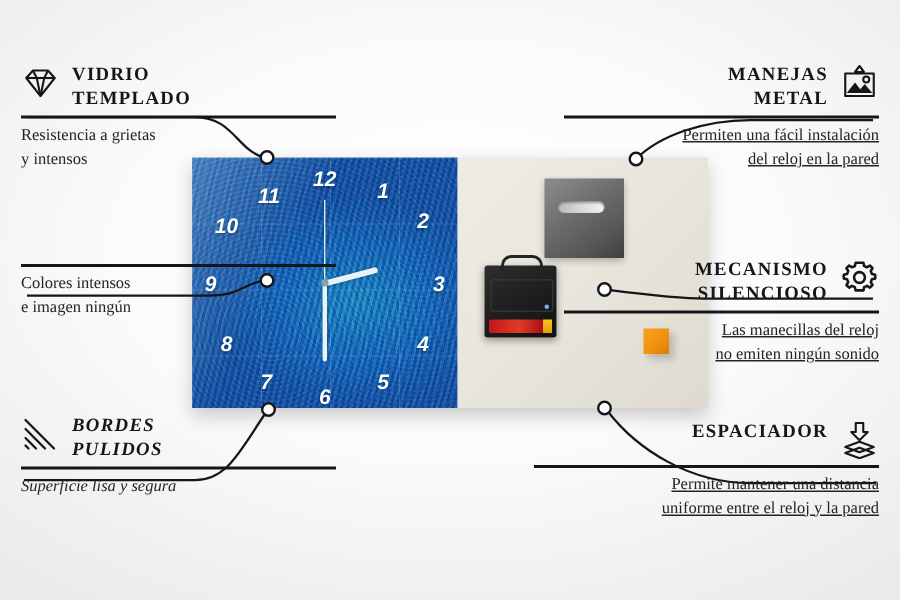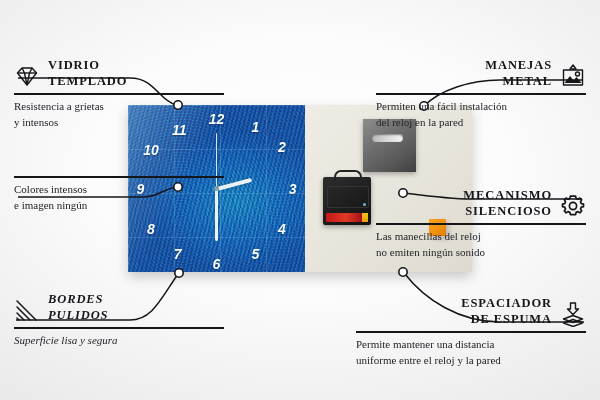--- a/index.html
+++ b/index.html
@@ -87,33 +87,33 @@
   .mechanism .batt-label{position:absolute;left:39px;bottom:3px;width:6px;height:9px;background:linear-gradient(180deg,#f5c518,#e3a010);}
   .mechanism .dot{position:absolute;right:5px;top:26px;width:3px;height:3px;border-radius:50%;background:#6fb6e8;}
   .foam{
     position:absolute;left:124px;top:114px;width:17px;height:17px;
     background:linear-gradient(135deg,#fba11c 0%,#f0900f 60%,#d97c07 100%);
     box-shadow:3px 3px 5px rgba(0,0,0,.18);
   }
 
   
   .feat{position:absolute;width:210px;}
-  .feat .head{display:flex;align-items:flex-end;gap:8px;margin-top:16px;}
+  .feat .head{display:flex;align-items:flex-start;gap:8px;}
   .feat.right .head{justify-content:flex-end;}
   .feat .ttl{
     font-family:"Liberation Serif",serif;font-weight:700;font-size:12.5px;
     letter-spacing:.9px;color:#15161a;line-height:1.25;text-transform:uppercase;
   }
   .feat.left .ttl{text-align:left;}
   .feat.right .ttl{text-align:right;}
   .feat .rule{height:1.6px;background:#15161a;margin:4px 0 4px;}
   .feat .desc{
     font-family:"Liberation Serif",serif;font-size:11px;color:#22242a;line-height:1.45;
   }
-  .feat.right .desc{}
+  .feat.right .desc{text-align:right;text-decoration:underline;}
   .ico{width:26px;height:26px;flex:0 0 26px;display:block;}
 
   .hd-badge{
     width:26px;height:22px;border:1.6px solid #15161a;border-radius:2px;
     display:flex;flex-direction:column;align-items:center;justify-content:center;line-height:1;
     font-family:"Liberation Sans",sans-serif;color:#15161a;
   }
   .hd-badge .u{font-size:4.5px;letter-spacing:.3px;}
   .hd-badge .h{font-size:10px;font-weight:700;letter-spacing:.2px;}
 
@@ -272,21 +272,20 @@
     <div class="desc">
       <span>Las manecillas del reloj</span><br>
       <span>no emiten ningún sonido</span>
     </div>
   </div>
 
   <div class="feat right" style="left:356px;top:280px;width:230px;">
     <div class="head">
       <span class="ttl">
         <span>ESPACIADOR</span><br>
-        <span>DE ESPUMA</span>
       </span>
       <span class="ico">
         <svg viewBox="0 0 26 26" width="26" height="26" fill="none" stroke="#15161a" stroke-width="1.4" stroke-linejoin="round">
           <path d="M10.5 2 h5 v6 h3 l-5.5 5.5 L7.5 8 h3 z"></path>
           <path d="M13 14.5 L22.5 18 L13 21.5 L3.5 18 Z"></path>
           <path d="M13 18.5 L22.5 22 L13 25.5 L3.5 22 Z"></path>
         </svg>
       </span>
     </div>
     <div class="rule"></div>

